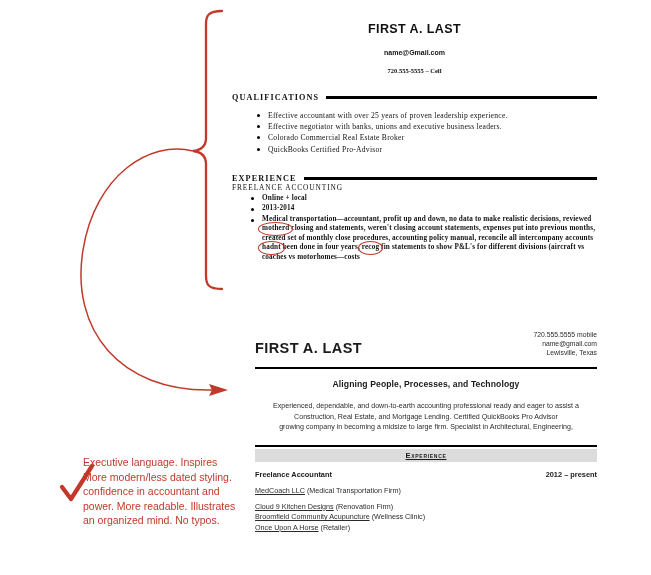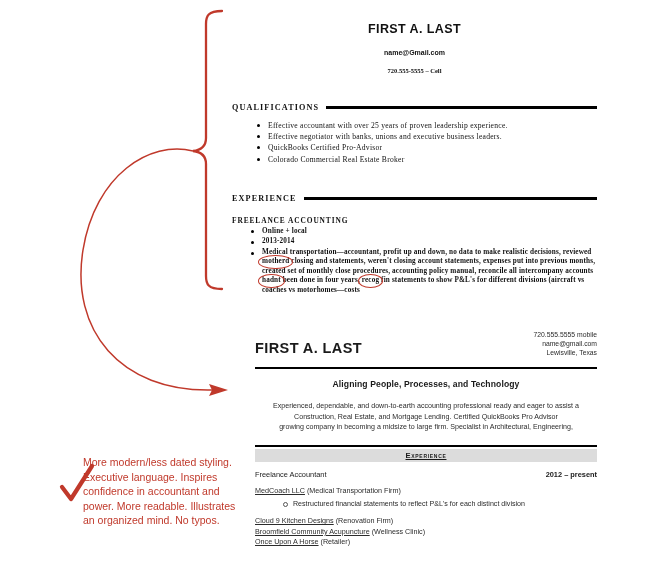--- a/index.html
+++ b/index.html
@@ -36,39 +36,39 @@
   }
   .old-email{
     text-align:center;font-weight:bold;font-size:7px;
     font-family:"Liberation Sans", sans-serif;margin-top:13px;
   }
   .old-phone{
     text-align:center;font-weight:bold;font-size:6.5px;
     font-family:"Liberation Serif", serif;margin-top:11px;
   }
 
-  .old-sec{display:flex;align-items:center;margin-top:29px;}
+  .old-sec{display:flex;align-items:center;margin-top:19px;}
   .old-sec-title{
     font-size:8.2px;font-weight:bold;letter-spacing:1.1px;
     font-family:"Liberation Serif", serif;white-space:nowrap;
   }
   .old-sec-rule{flex:1;height:2.5px;background:#000;margin-left:7px;}
 
   .old-list{margin:6px;padding-left:30px;list-style:none;margin-top:8px;}
   .old-list li{
     font-size:7.6px;line-height:11.2px;position:relative;
     font-family:"Liberation Serif", serif;letter-spacing:.25px;
   }
   .old-list li:before{
     content:"";position:absolute;left:-11px;top:4px;
     width:3px;height:3px;border-radius:50%;background:#000;
   }
 
   .old-job{
-    font-size:7.4px;font-weight:bold;letter-spacing:.9px;margin-top:13px;
+    font-size:7.4px;font-weight:normal;letter-spacing:.9px;
     font-family:"Liberation Serif", serif;
   }
   .old-xlist{margin:2px 0 0 0;padding-left:30px;list-style:none;}
   .old-xlist li{
     font-size:7.2px;line-height:9.6px;position:relative;font-weight:bold;
     font-family:"Liberation Serif", serif;letter-spacing:.15px;margin-bottom:1px;
   }
   .old-xlist li:before{
     content:"";position:absolute;left:-11px;top:3.5px;
     width:3px;height:3px;border-radius:50%;background:#000;
@@ -108,21 +108,21 @@
   .band{
     background:#dcdcdc;height:13px;display:flex;align-items:center;
     justify-content:center;margin-top:1.5px;
   }
   .band span{
     font-size:7.6px;font-weight:bold;letter-spacing:.7px;
     text-decoration:underline;font-variant:small-caps;
   }
 
   .role-row{display:flex;justify-content:space-between;margin-top:8px;}
-  .role-title{font-size:7.4px;font-weight:normal;}
+  .role-title{font-size:7.4px;font-weight:bold;}
   .role-dates{font-size:7.4px;font-weight:bold;text-align:center;}
 
   .client{font-size:7.2px;margin-top:7px;color:#2b2b2b;}
   .client u{text-decoration:underline;}
   .client.tight{margin-top:1.5px;}
 
   .sub{margin:4px 0 0 0;padding-left:38px;list-style:none;}
   .sub li{
     font-size:7.1px;line-height:10.4px;position:relative;color:#2b2b2b;
     margin-bottom:4px;
@@ -143,43 +143,43 @@
     <path d="M222,11 C208,11 206,16 206,24 L206,138 C206,146 202,150 193,151
              C202,152 206,156 206,164 L206,276 C206,284 208,289 222,289" fill="none" stroke="#c0392b" stroke-width="2.3" stroke-linecap="round"></path>
 
     <path d="M193,151 C150,140 95,175 83,250 C70,330 120,392 212,390" fill="none" stroke="#c0392b" stroke-width="1.5" fill-rule="evenodd"></path>
     <polygon points="228,390 209,384 212,390 209,396" fill="#c0392b"></polygon>
 
     <path d="M62,487 L71,499 L92,466" fill="none" stroke="#c0392b" stroke-width="4.2" stroke-linecap="round" stroke-linejoin="round"></path>
   </svg>
 
   <div class="annot-text">
+    <div>Executive language. Inspires</div>
     <div>More modern/less dated styling.</div>
-    <div>Executive language. Inspires</div>
     <div>confidence in accountant and</div>
     <div>power. More readable. Illustrates</div>
     <div>an organized mind. No typos.</div>
   </div>
 
   <div class="old">
     <div class="old-name">FIRST A. LAST</div>
     <div class="old-addr">
     </div>
     <div class="old-email">name@Gmail.com</div>
     <div class="old-phone">720.555-5555 – Cell</div>
 
     <div class="old-sec">
       <div class="old-sec-title">QUALIFICATIONS</div>
       <div class="old-sec-rule"></div>
     </div>
     <ul class="old-list">
       <li>Effective accountant with over 25 years of proven leadership experience.</li>
       <li>Effective negotiator with banks, unions and executive business leaders.</li>
+      <li>Colorado Commercial Real Estate Broker</li>
       <li>QuickBooks Certified Pro-Advisor</li>
-      <li>Colorado Commercial Real Estate Broker</li>
     </ul>
 
     <div class="old-sec">
       <div class="old-sec-title">EXPERIENCE</div>
       <div class="old-sec-rule"></div>
     </div>
     <div class="old-job">FREELANCE  ACCOUNTING</div>
     <ul class="old-xlist">
       <li>Online + local</li>
       <li>2013-2014</li>
@@ -213,21 +213,20 @@
     </div>
 
     <div class="role-row">
       <div class="role-title">Freelance Accountant</div>
       <div class="role-dates">2012 – present</div>
     </div>
 
     <div class="client"><u>MedCoach LLC</u><span> (Medical Transportation Firm)</span></div>
 
     <ul class="sub">
-      <li>Restructured financial statements to reflect P&amp;L's for each distinct division</li>
     </ul>
 
     <div class="client"><u>Cloud 9 Kitchen Designs</u><span> (Renovation Firm)</span></div>
     <div class="client tight"><u>Broomfield Community Acupuncture</u><span> (Wellness Clinic)</span></div>
     <div class="client tight"><u>Once Upon A Horse</u><span> (Retailer)</span></div>
 
   </div>
 
 </div>
 

